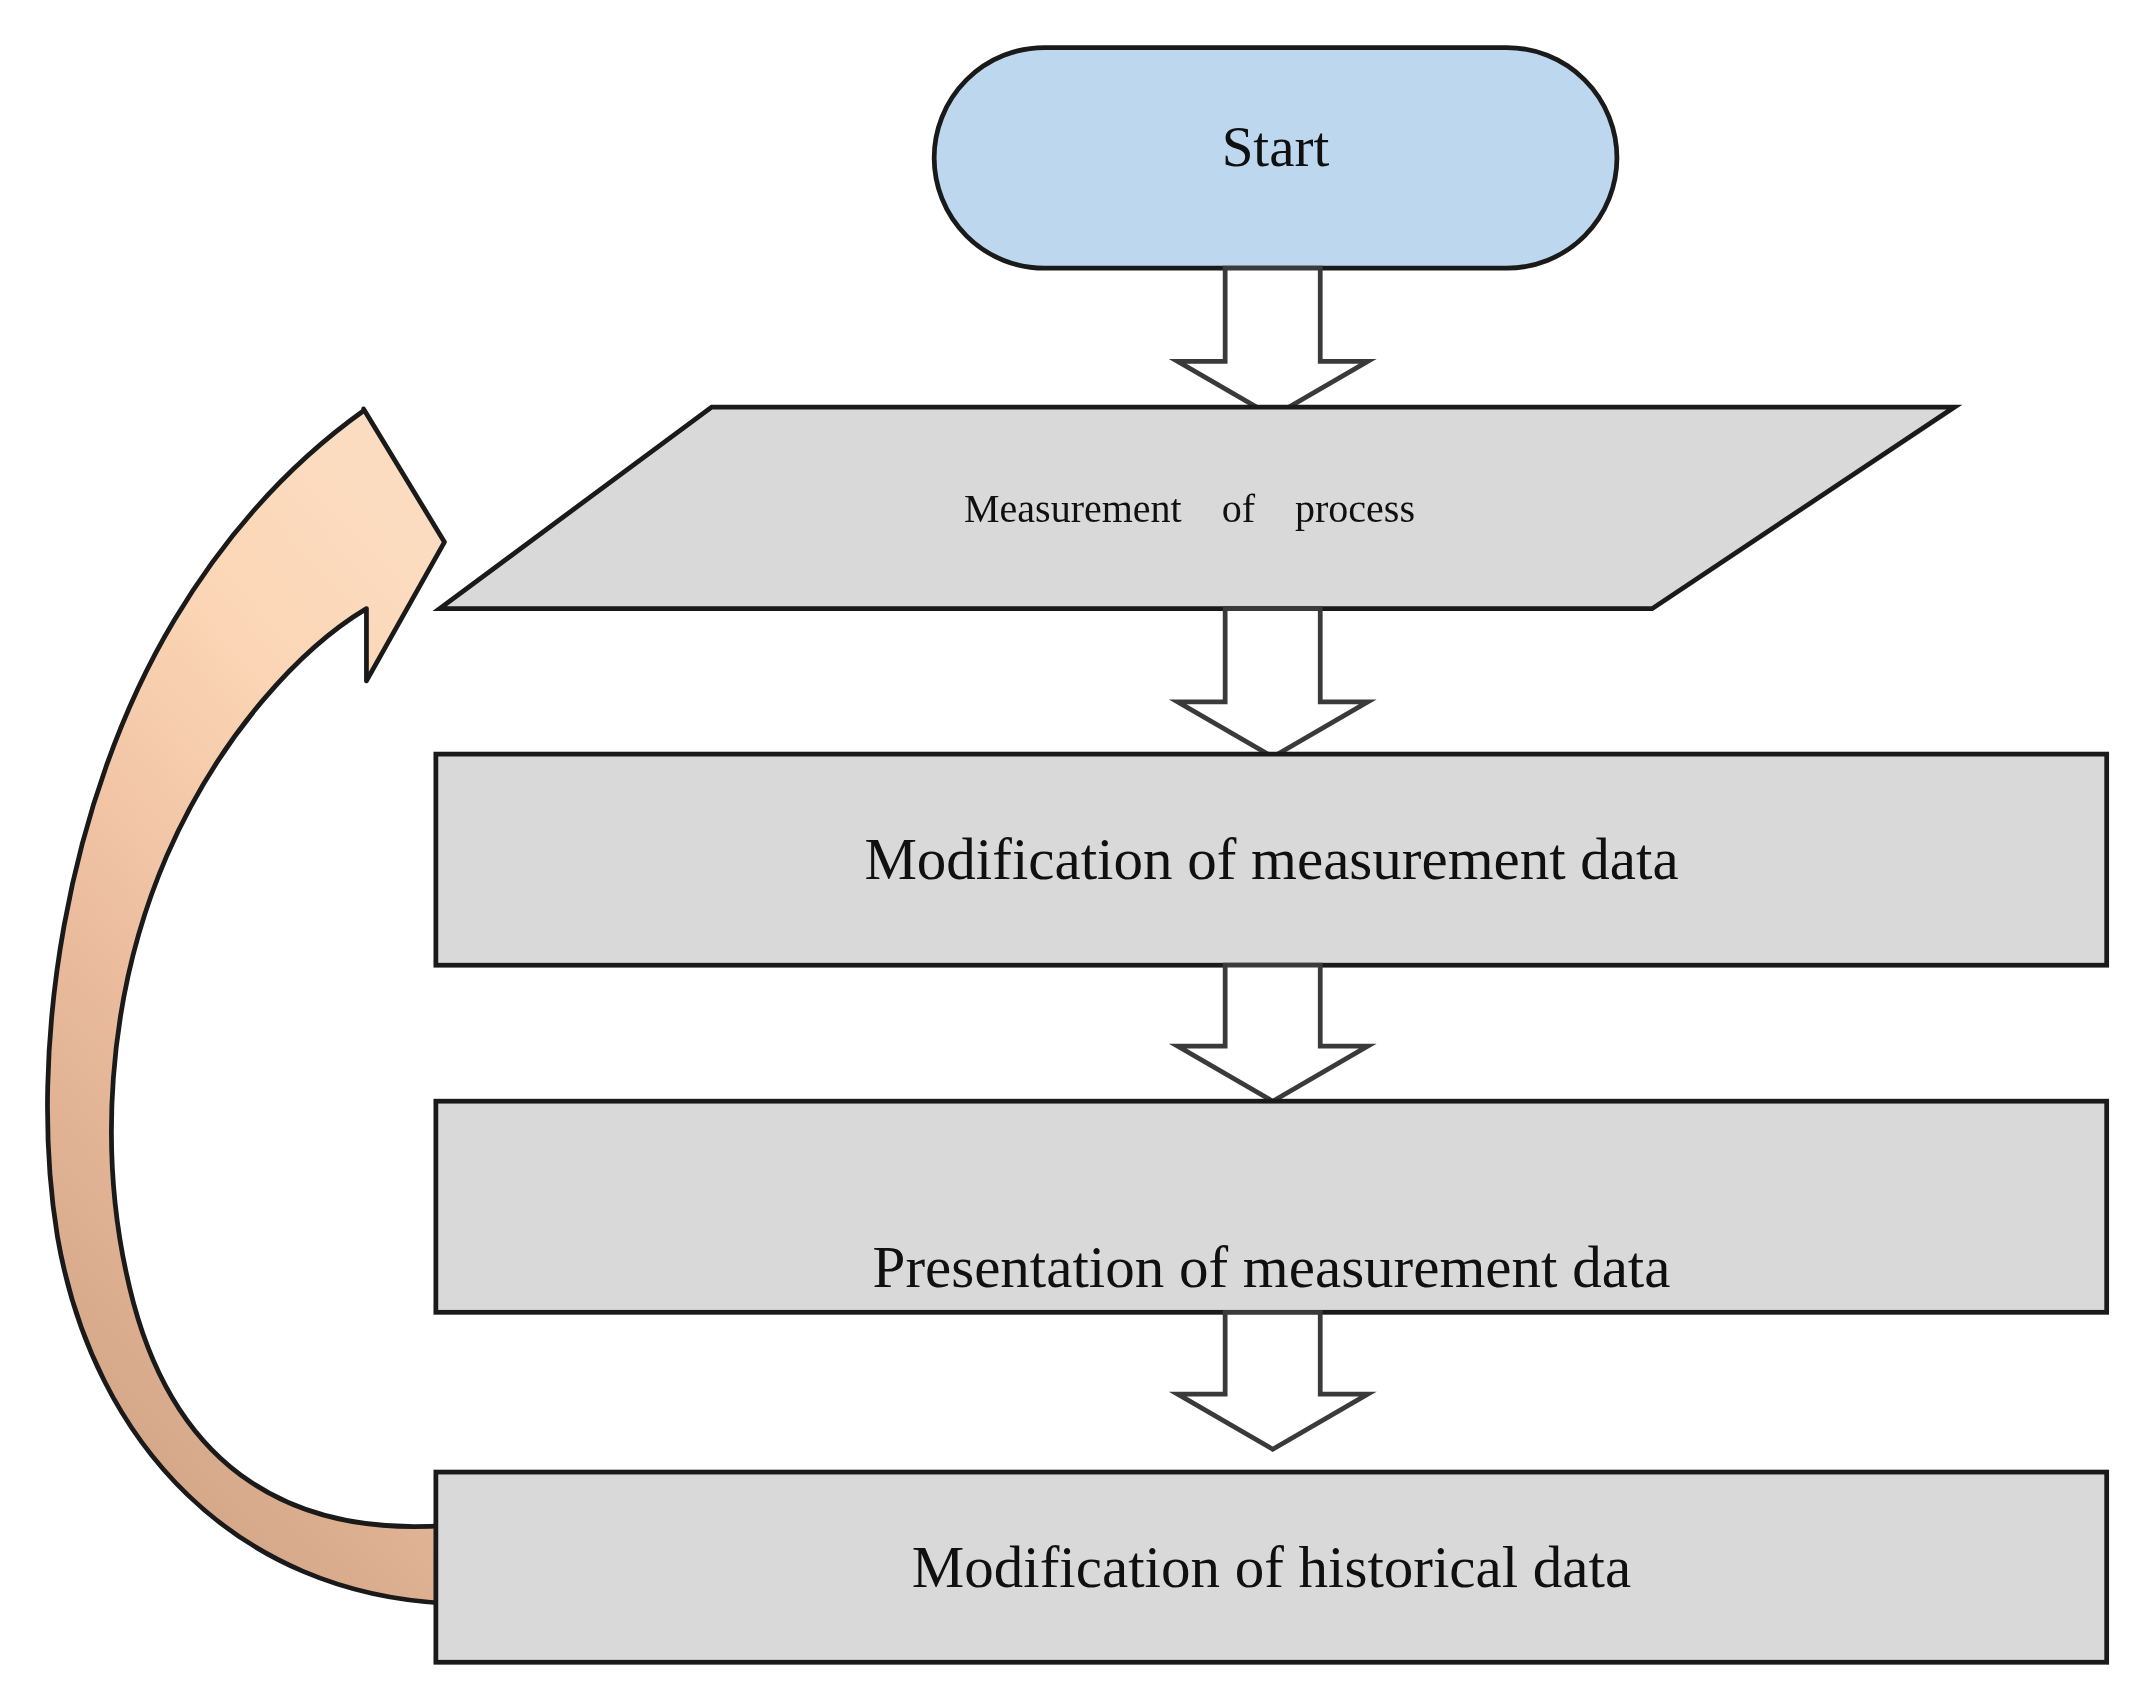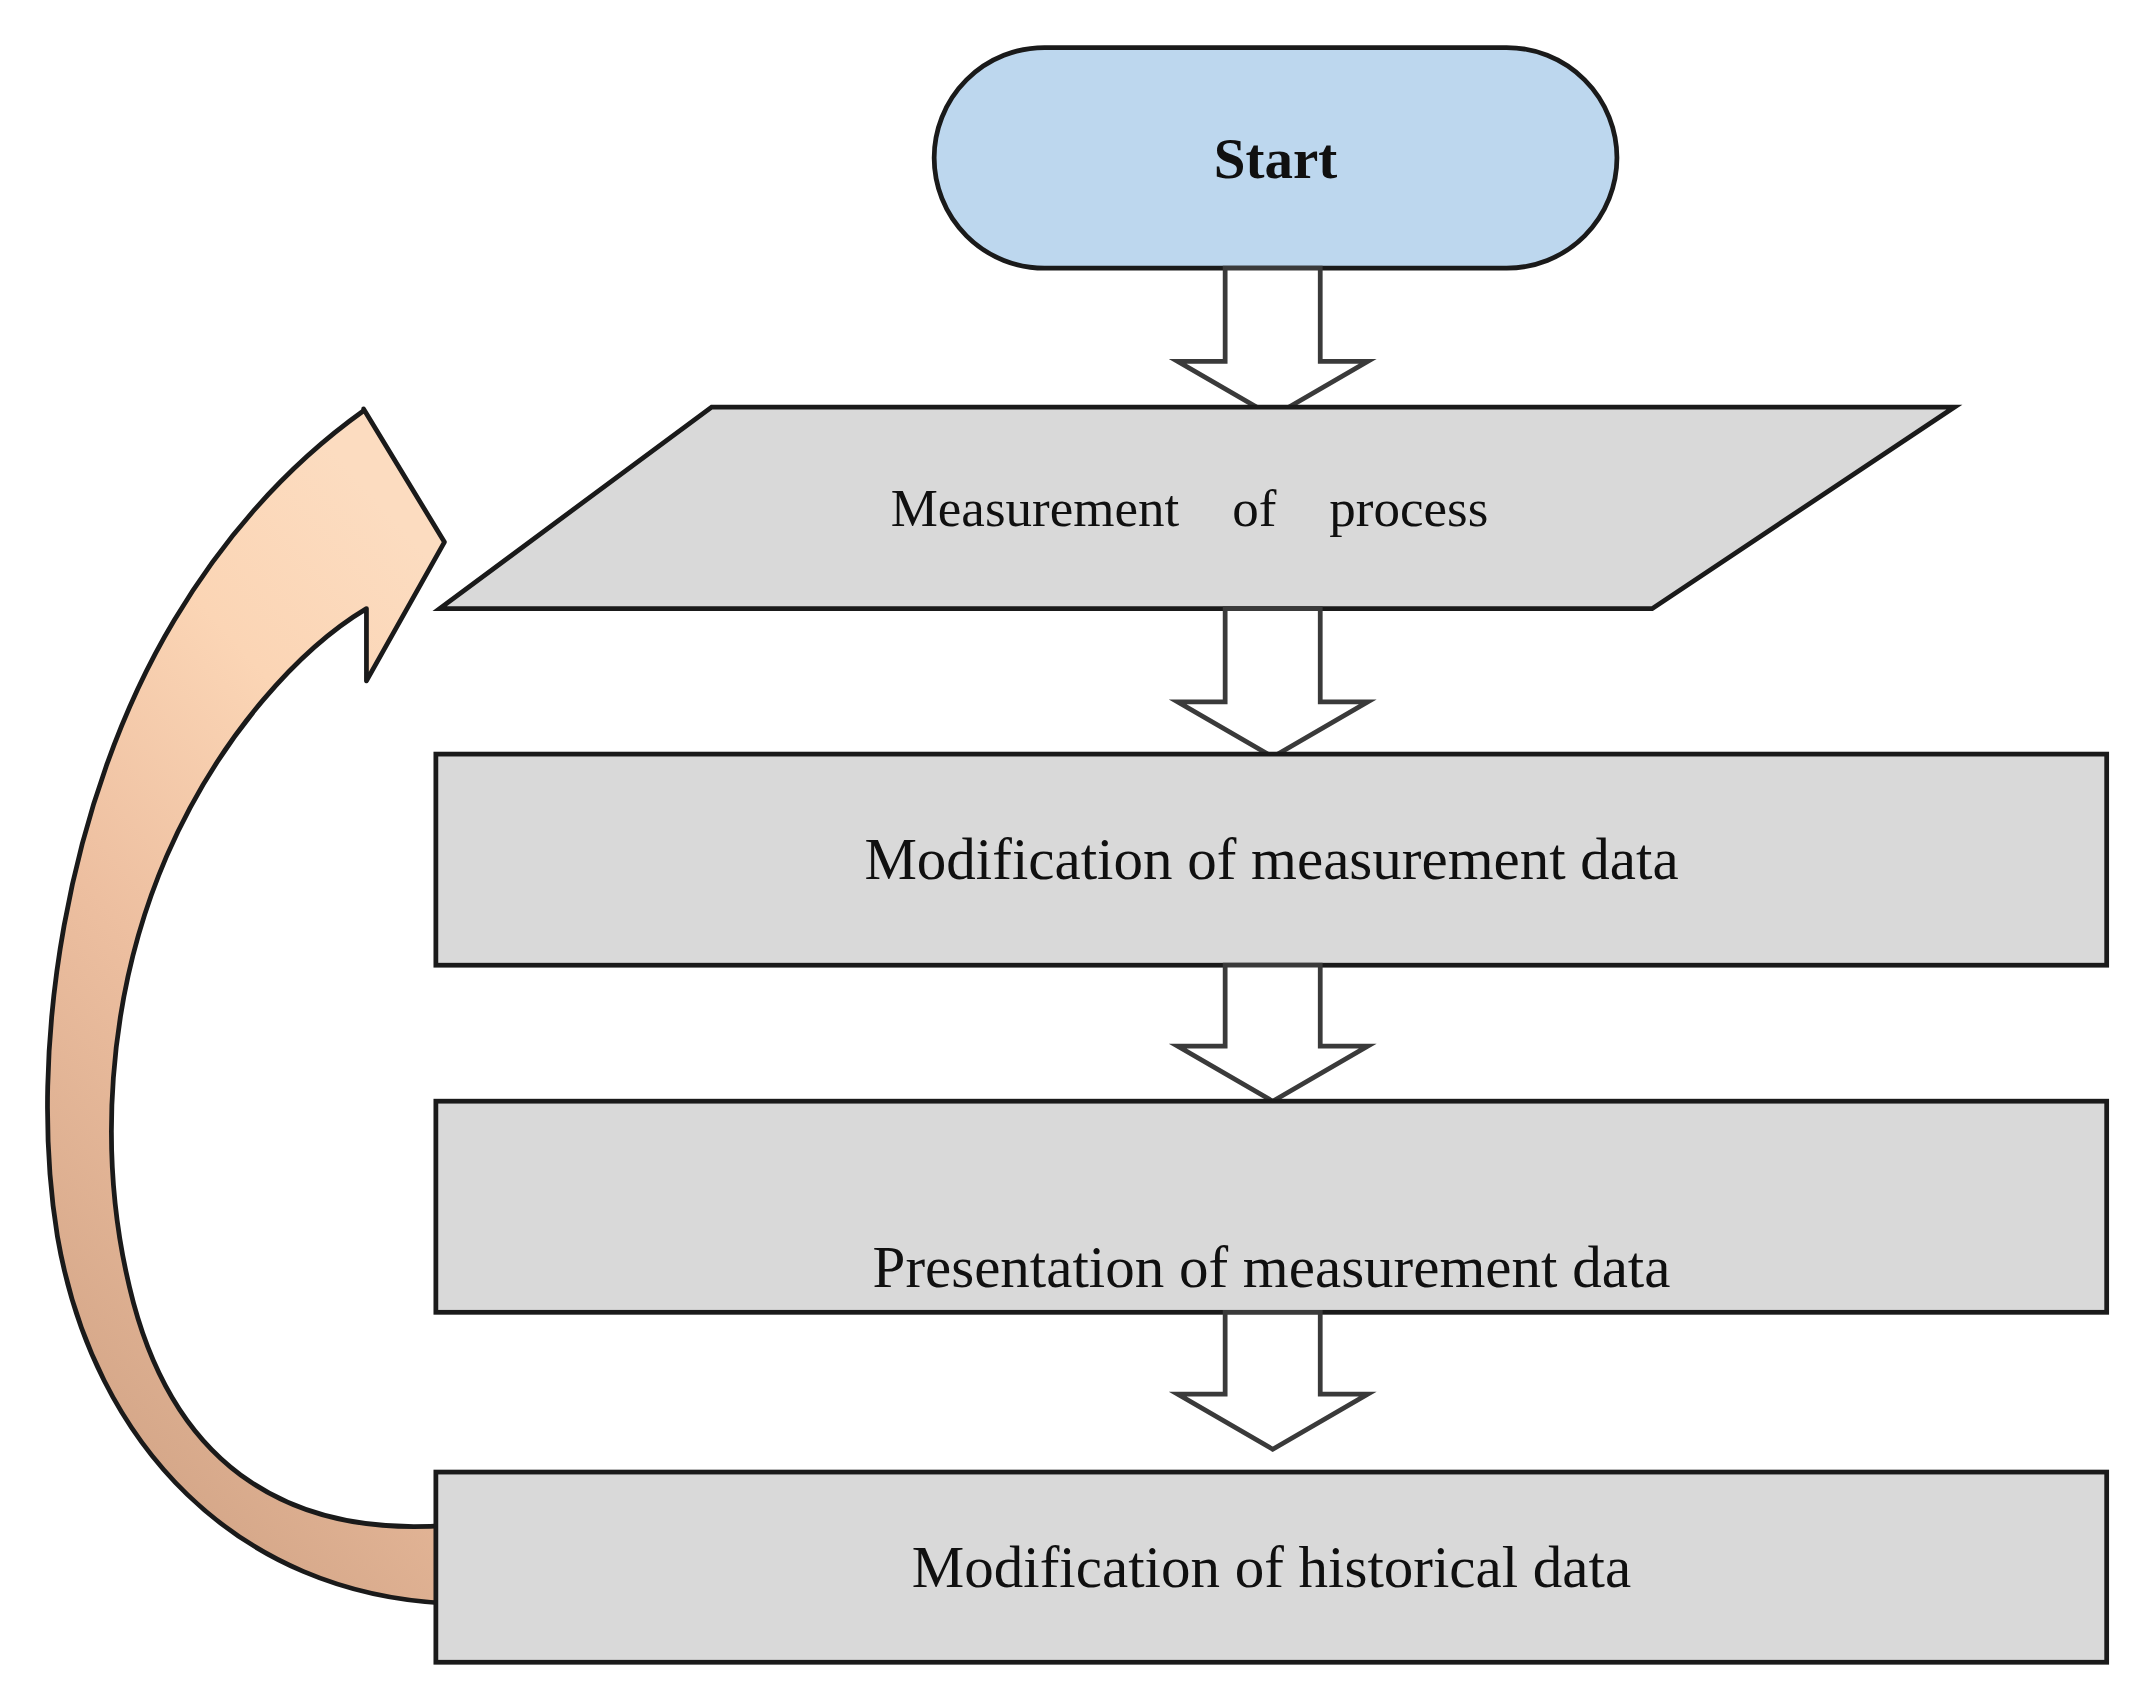--- a/index.html
+++ b/index.html
@@ -30,21 +30,21 @@
     position: absolute;
     display: flex;
     align-items: center;
     justify-content: center;
     color: #101010;
     font-family: "Liberation Serif", "DejaVu Serif", serif;
     white-space: pre;
     pointer-events: none;
   }
   .lbl-start   { font-size: 57px; }
-  .lbl-process { font-size: 53px; }
+  .lbl-process { font-size: 40px; }
   .lbl-box     { font-size: 59px; }
 </style>
 </head>
 <body>
 
 <div id="canvas">
 
   <svg id="flow-svg" viewBox="0 0 2256 1794" xmlns="http://www.w3.org/2000/svg">
 
     <defs>
@@ -102,21 +102,21 @@
     <g>
       <path d="M 1288,1380 L 1388,1380 L 1388,1466 L 1438,1466 L 1338,1524 L 1238,1466 L 1288,1466 Z" fill="#ffffff" stroke="#3a3a3a" stroke-width="5" stroke-linejoin="miter"></path>
     </g>
 
     <g>
       <rect x="458" y="1548" width="1757" height="200" fill="#d9d9d9" stroke="#1a1a1a" stroke-width="5"></rect>
     </g>
 
   </svg>
 
-  <div class="node-label lbl-start" style="left:934px; top:48px; width:683px; height:221px;font-weight:bold;">Start</div>
+  <div class="node-label lbl-start" style="left:934px; top:36px; width:683px; height:221px;">Start</div>
 
   <div class="node-label lbl-process" style="left:476px; top:407px; width:1427px; height:202px;">Measurement    of    process</div>
 
   <div class="node-label lbl-box" style="left:436px; top:754px; width:1671px; height:211px;">Modification of measurement data</div>
 
   <div class="node-label lbl-box" style="left:436px; top:1162px; width:1671px; height:211px;text-align:right;">Presentation of measurement data</div>
 
   <div class="node-label lbl-box" style="left:436px; top:1472px; width:1671px; height:190px;text-align:center;">Modification of historical data</div>
 
 </div>

